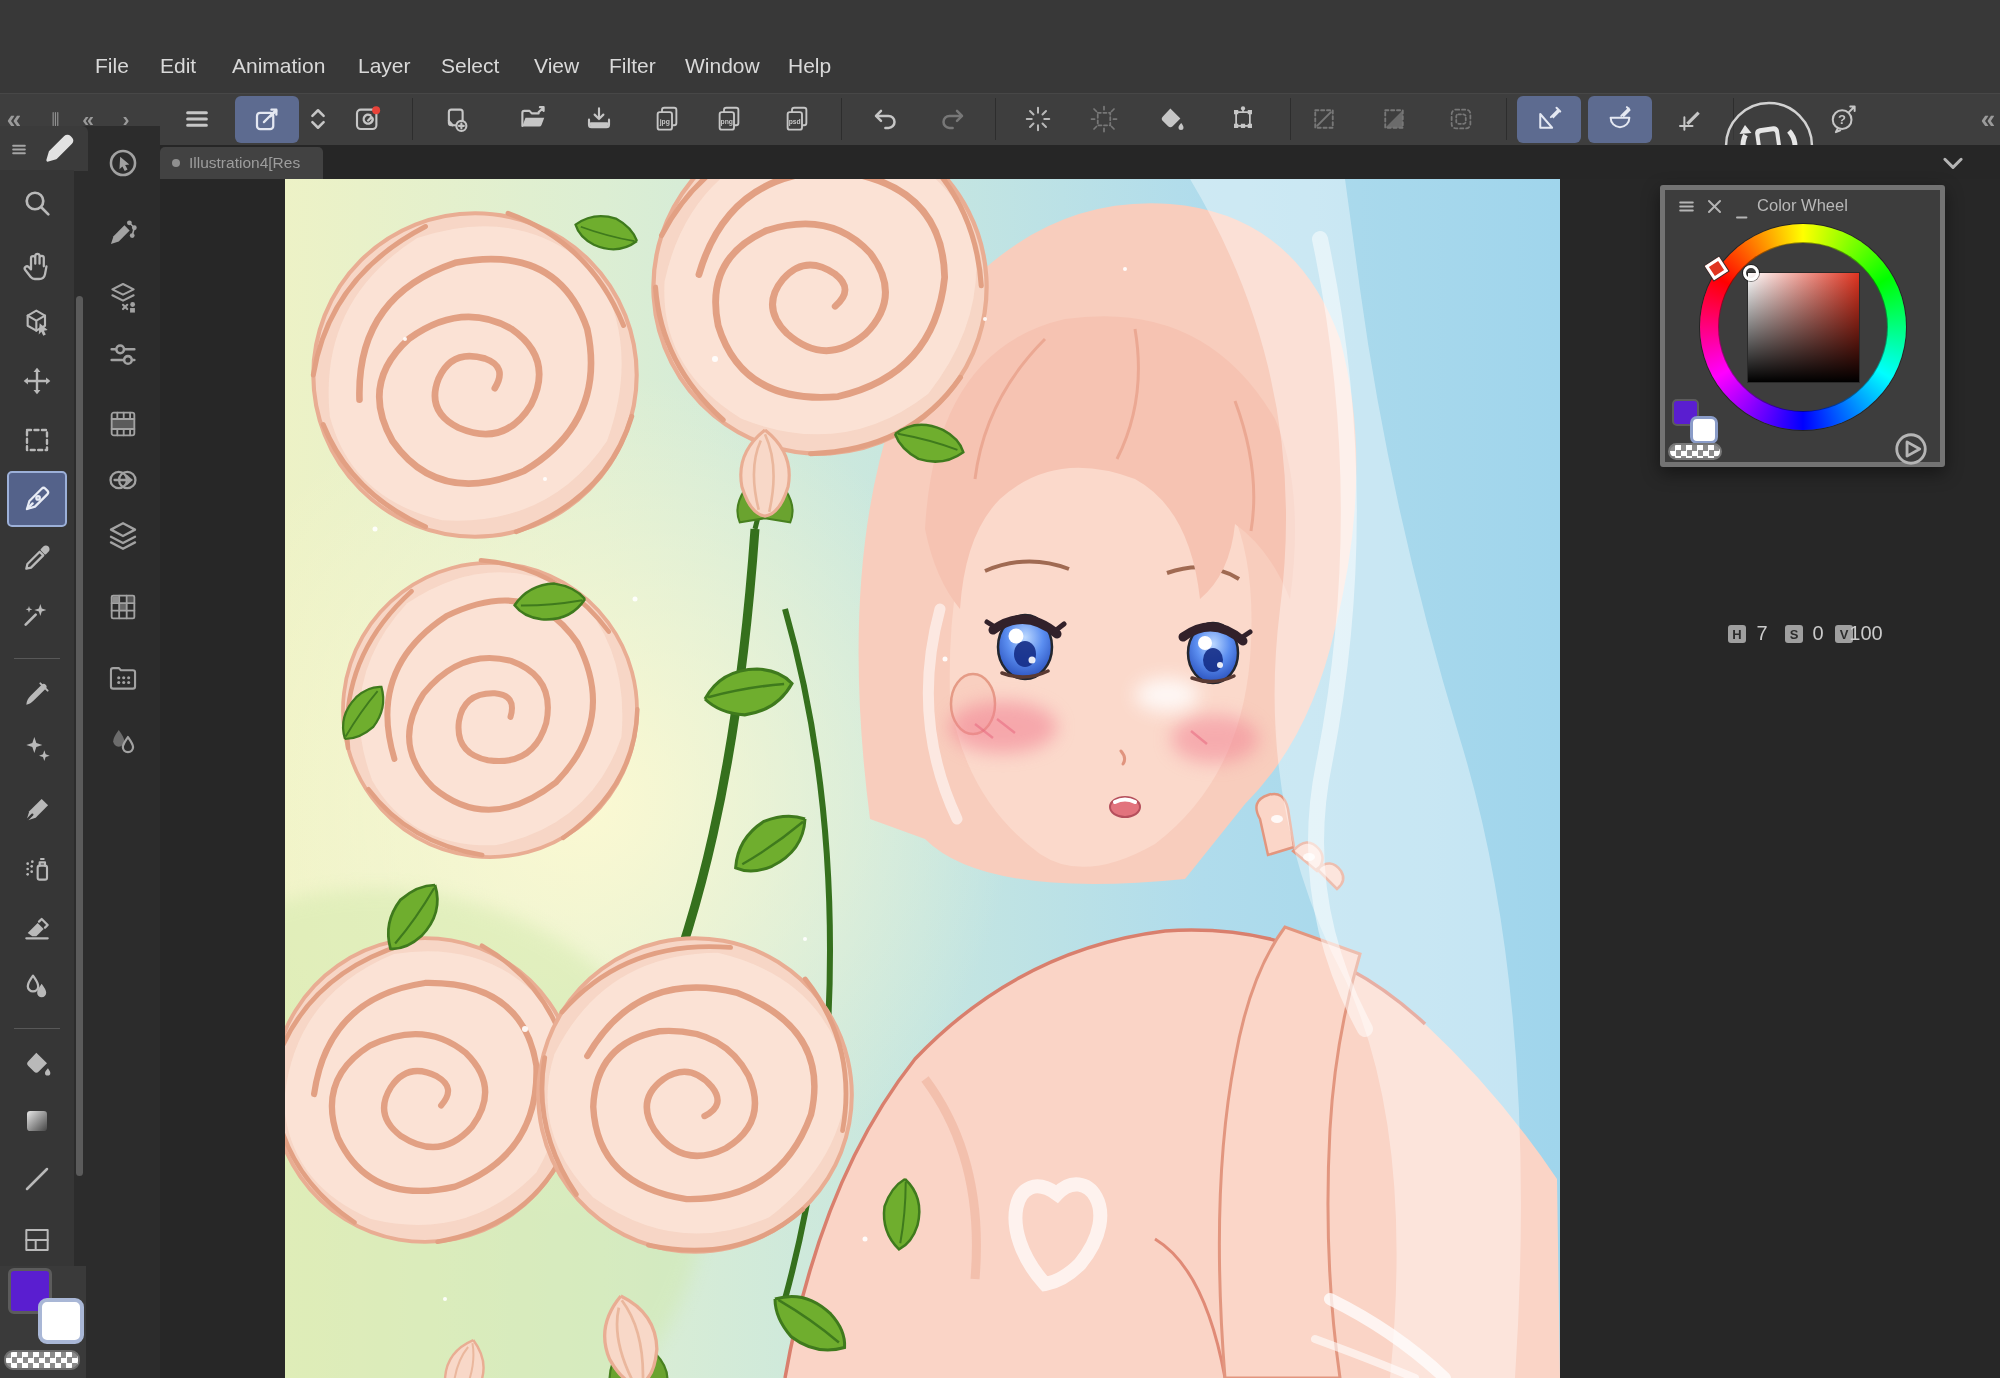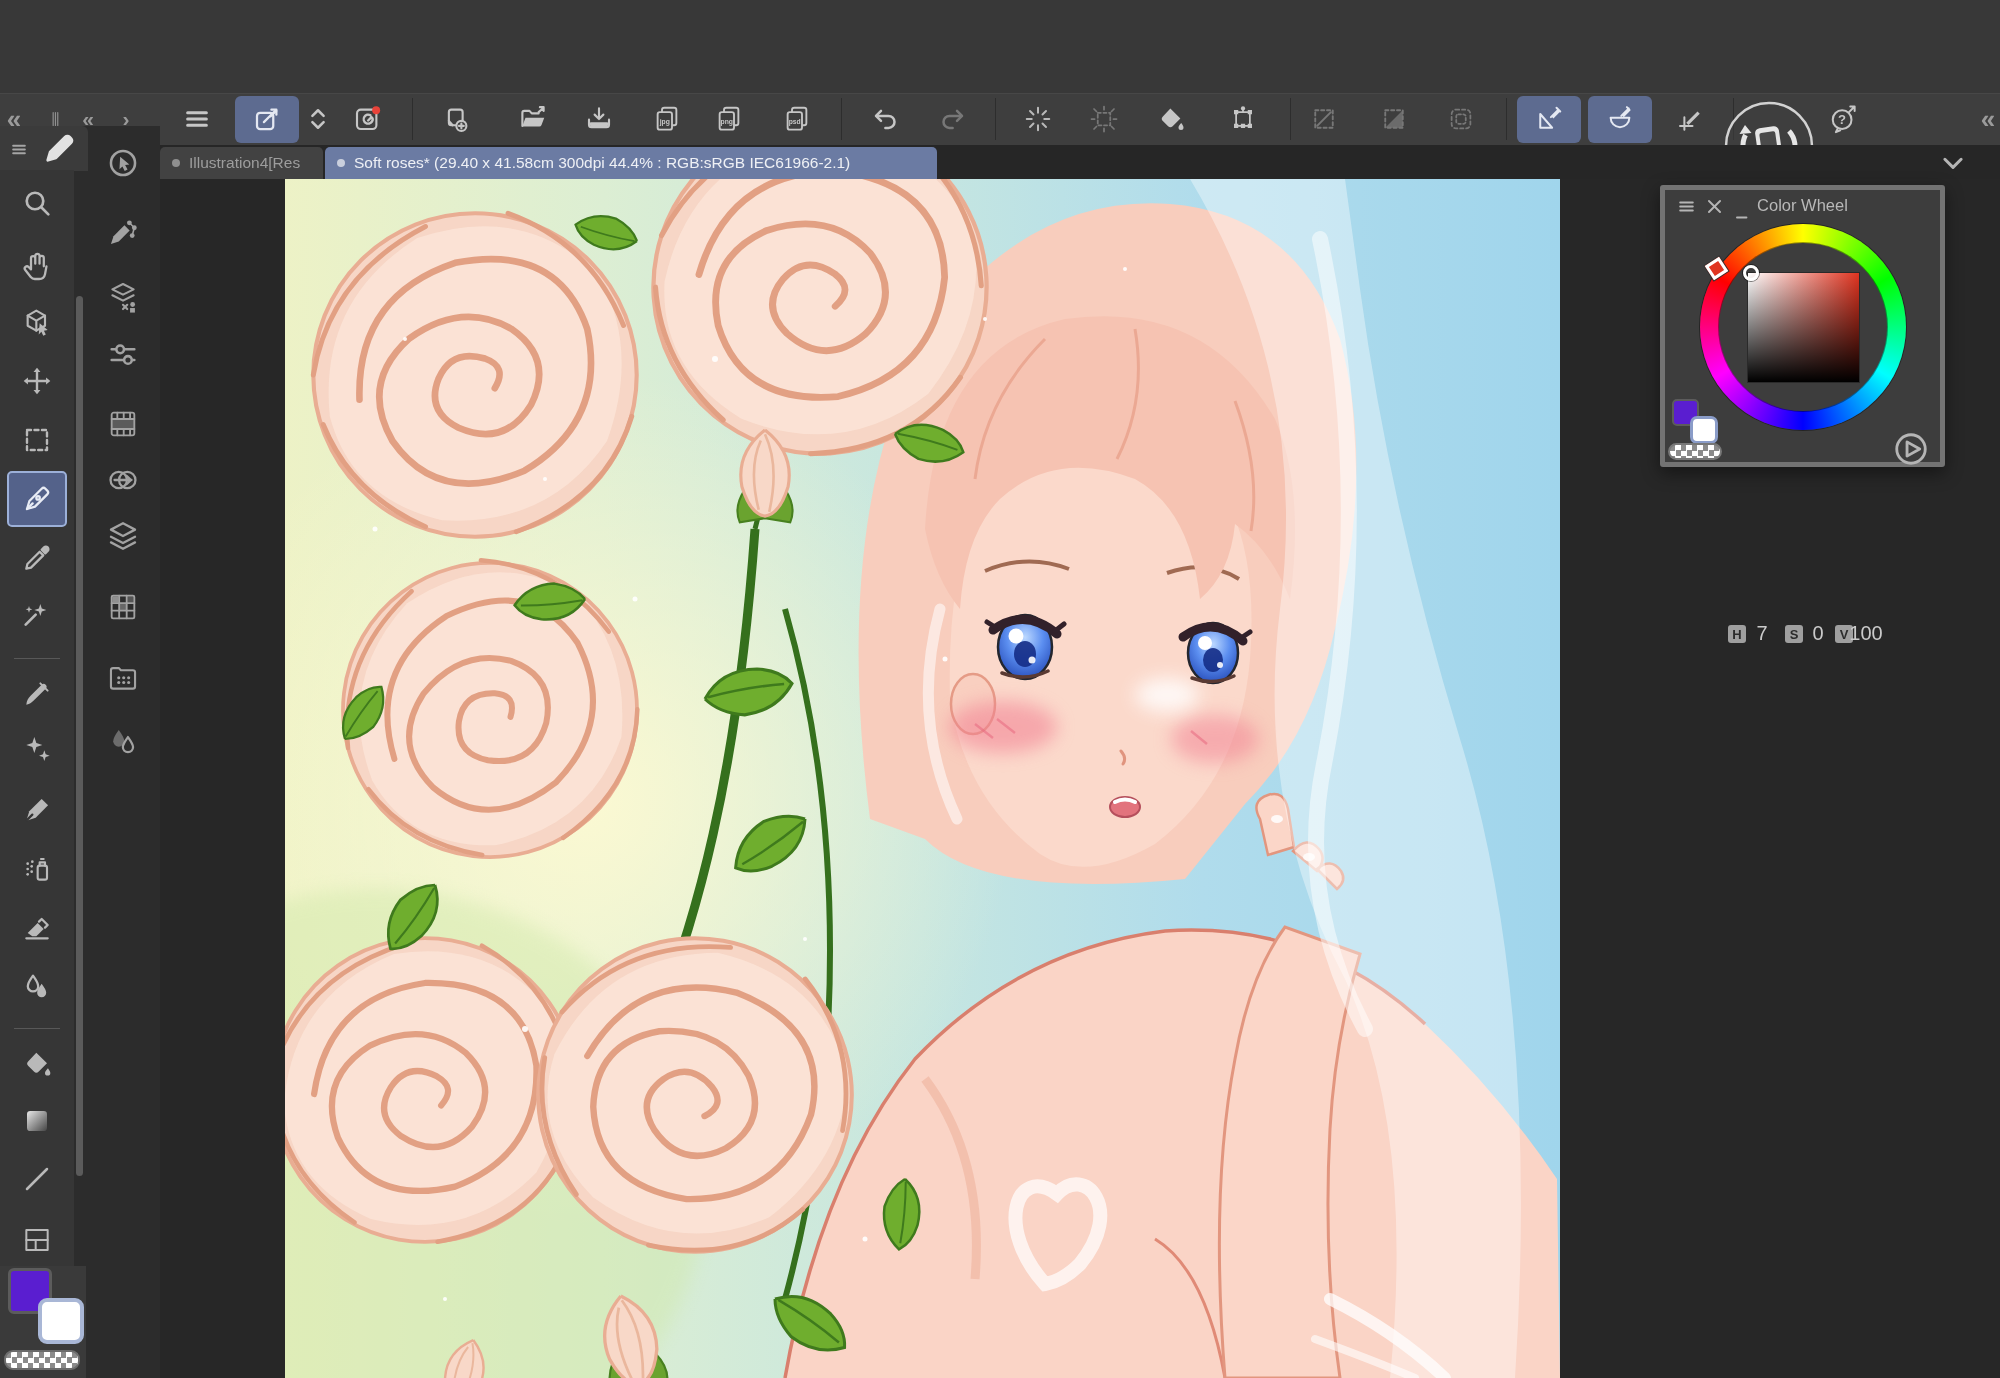--- a/index.html
+++ b/index.html
@@ -65,20 +65,37 @@
   #rotatebtn{position:absolute;left:1721px;top:98px;width:96px;height:96px;}
   #tabchev{position:absolute;left:1938px;top:148px;color:#b5b5b5;}
   svg{display:block;}
 </style>
 </head>
 <body>
 
 <div id="screen">
 
 
+  <div id="menubar">
+    <span id="logo">
+      <svg width="36" height="36" viewBox="0 0 24 24" fill="none" stroke="#cfcfcf" stroke-width="2.6" stroke-linecap="round">
+        <path d="M16.5 6.2A6 6 0 1 0 18.6 14c1.2-2 .8-4.4-.8-5.8l-4.2 4.3"></path>
+      </svg>
+    </span>
+
+  <span class="menu-item" style="left: 95px;">File</span>
+      <span class="menu-item" style="left: 160px;">Edit</span>
+      <span class="menu-item" style="left: 232px;">Animation</span>
+      <span class="menu-item" style="left: 358px;">Layer</span>
+      <span class="menu-item" style="left: 441px;">Select</span>
+      <span class="menu-item" style="left: 534px;">View</span>
+      <span class="menu-item" style="left: 609px;">Filter</span>
+      <span class="menu-item" style="left: 685px;">Window</span>
+      <span class="menu-item" style="left: 788px;">Help</span>
+    </div>
 
   <div id="toolbar">
       <div class="tbtn muted" style="left: -8px;">
         <span class="glyph">«</span>
       </div>
       <div class="tbtn muted" style="left: 33px;">
         <svg width="22" height="22" viewBox="0 0 24 24" fill="none" stroke="currentColor" stroke-width="1.3" stroke-linecap="round" stroke-linejoin="round">
           <path d="M10 5v14M12.5 5v14M15 5v14"></path>
         </svg>
       </div>
@@ -271,24 +288,20 @@
       <path d="M18.5 36l5.5-9 6.5 8z" fill="#e6e6e6"></path>
       <path d="M68 33a23 23 0 0 1 3.5 26" stroke="#e6e6e6" stroke-width="5" fill="none"></path>
       <path d="M77.5 60L72 69l-6.5-8z" fill="#e6e6e6"></path>
     </svg>
   </div>
 
   <div id="tabrow">
     <div class="tab" style="left:0px;width:163px;background:#424242;color:#9d9d9d;">
       <span class="dot" style="background:#8f8f8f;"></span>
       <span>Illustration4[Res</span>
-    </div>
-    <div class="tab" style="left:165px;width:612px;background:#6b7ba3;color:#eef0f5;">
-      <span class="dot" style="background:#c9cfdd;"></span>
-      <span>Soft roses* (29.40 x 41.58cm 300dpi 44.4% : RGB:sRGB IEC61966-2.1)</span>
     </div>
   </div>
   <span id="tabchev">
     <svg width="30" height="30" viewBox="0 0 24 24" fill="none" stroke="currentColor" stroke-width="2.4" stroke-linecap="round" stroke-linejoin="round">
         <path d="M5.5 9l6.5 6.5L18.5 9"></path>
       </svg>
   </span>
 
   <div id="canvasarea">
     <svg id="artwork" viewBox="0 0 1275 1199" preserveAspectRatio="none">

